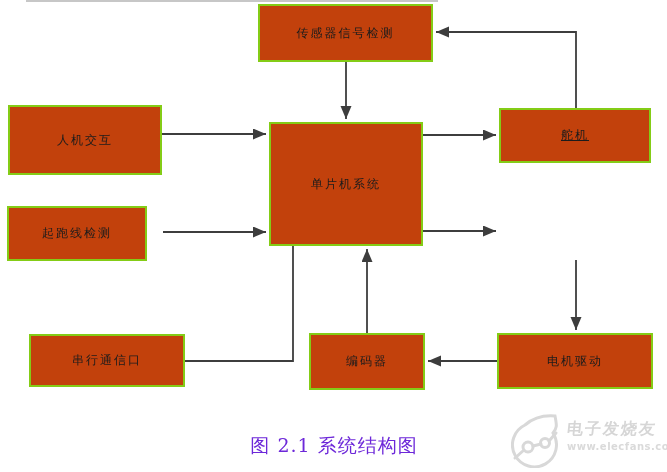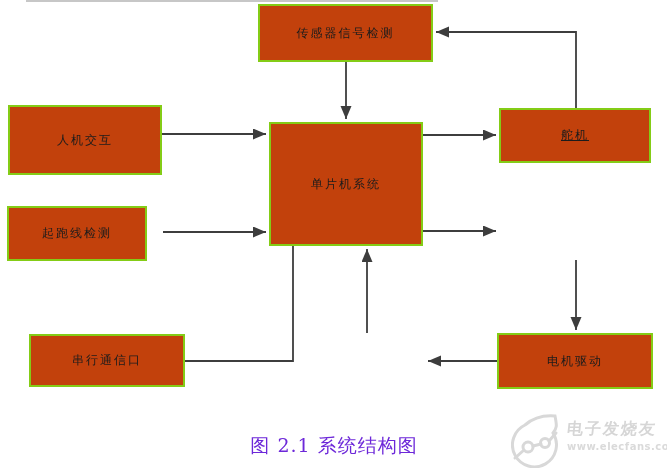--- a/index.html
+++ b/index.html
@@ -84,20 +84,21 @@
     </g>
   </svg>
 
   <div class="node" id="n-sensor">传感器信号检测</div>
   <div class="node" id="n-hmi">人机交互</div>
   <div class="node" id="n-start">起跑线检测</div>
   <div class="node" id="n-serial">串行通信口</div>
   <div class="node" id="n-mcu">单片机系统</div>
   <div class="node" id="n-servo">舵机</div>
   <div class="node" id="n-dcmotor">电机驱动</div>
+  <div class="node" id="n-encoder">编码器</div>
 
   <div id="caption">图 2.1 系统结构图</div>
 
   <div id="watermark">
     <svg id="wm-logo" width="52" height="56" viewBox="0 0 52 56">
       <g stroke="#d8d8d8" stroke-width="3" fill="none" stroke-linecap="round">
         <path d="M44,4 C46,14 46,16 42,21 A22,22 0 1 1 14,13 C22,6 32,3 44,4 Z"></path>
         <circle cx="17" cy="35" r="5"></circle>
         <circle cx="34" cy="31" r="4.5"></circle>
         <path d="M22,34 L30,32"></path>

